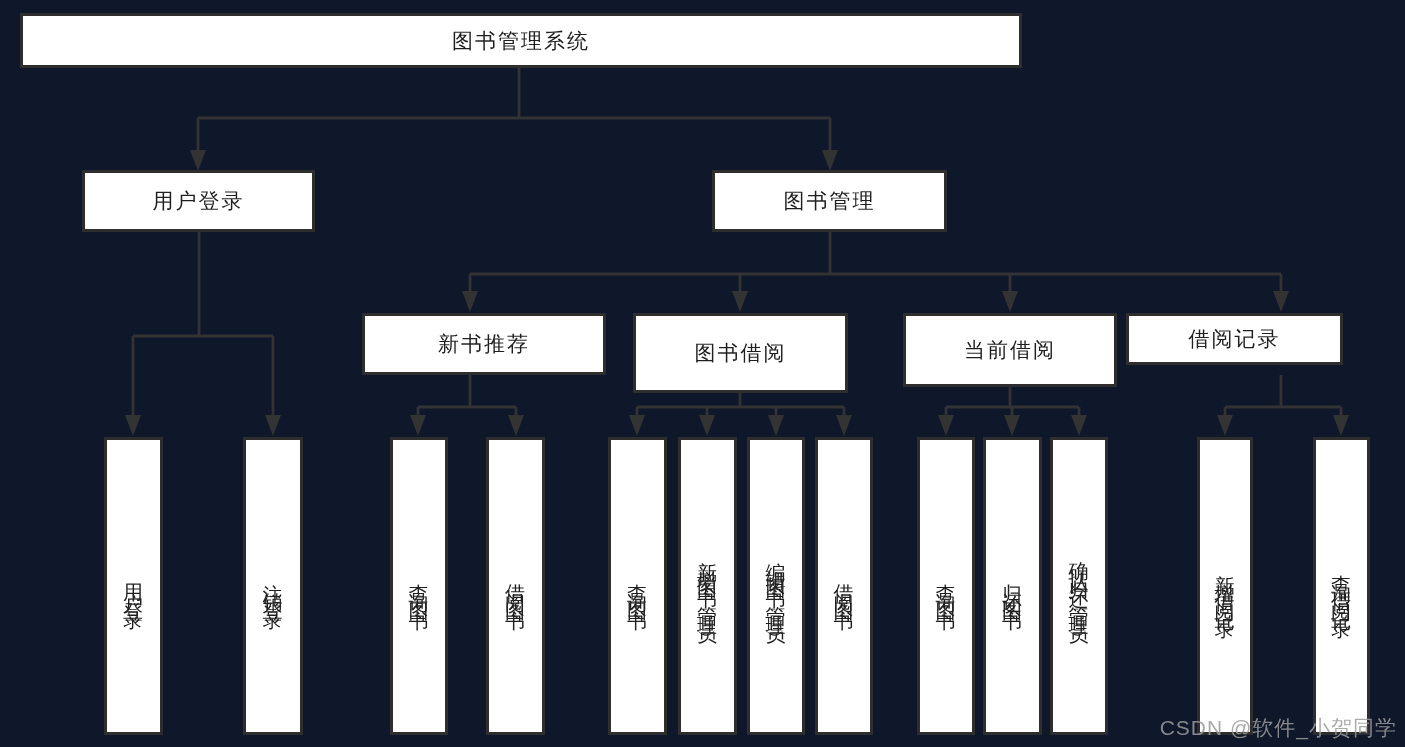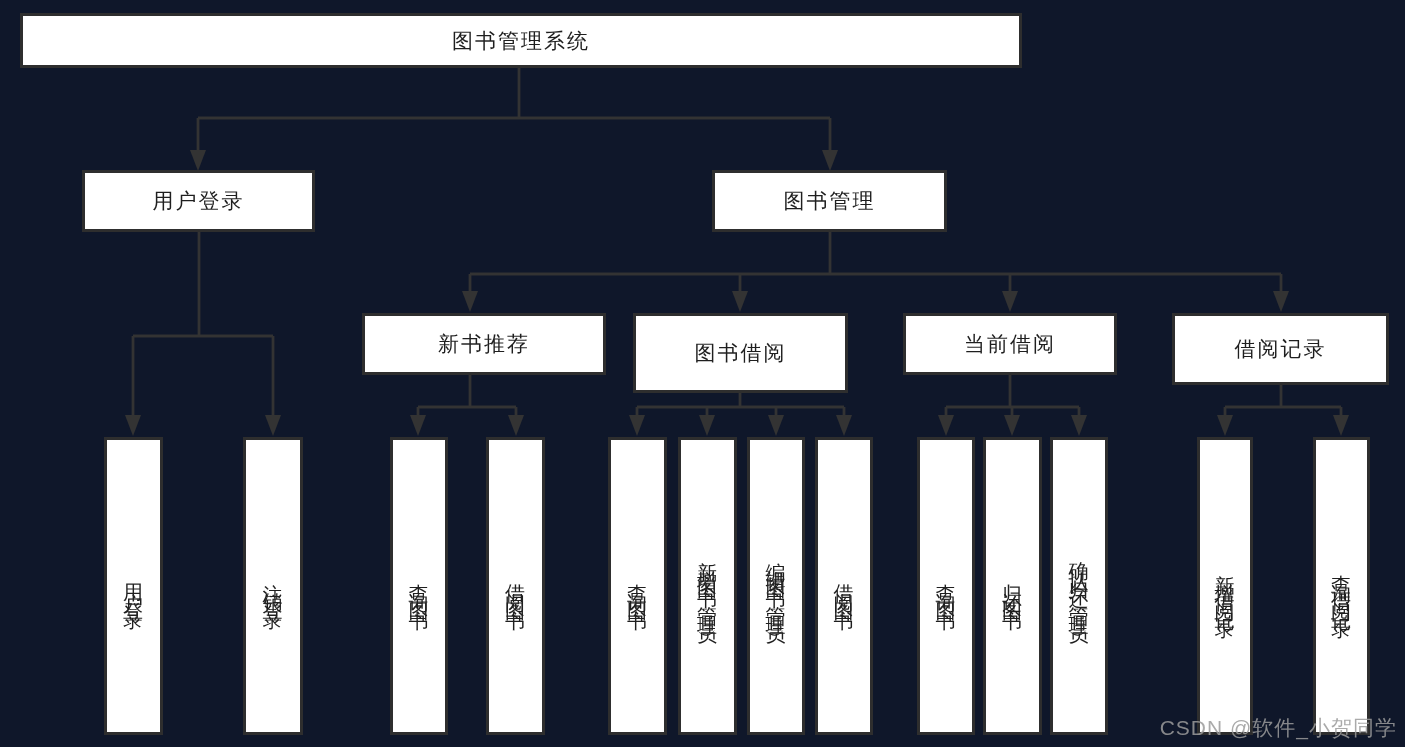--- a/index.html
+++ b/index.html
@@ -116,22 +116,22 @@
     </g>
   </svg>
 
   <div class="node" style="left:20px; top:13px; width:1002px; height:55px;">图书管理系统</div>
 
   <div class="node" style="left:82px; top:170px; width:233px; height:62px;">用户登录</div>
   <div class="node" style="left:712px; top:170px; width:235px; height:62px;text-align:right;">图书管理</div>
 
   <div class="node" style="left:362px; top:313px; width:244px; height:62px;">新书推荐</div>
   <div class="node" style="left:633px; top:313px; width:215px; height:80px;">图书借阅</div>
-  <div class="node" style="left:903px; top:313px; width:214px; height:62px;">当前借阅</div>
-  <div class="node" style="left:1172px; top:313px; width:217px; height:72px;font-family:Liberation Serif, serif;">借阅记录</div>
+  <div class="node" style="left:903px; top:313px; width:214px; height:74px;">当前借阅</div>
+  <div class="node" style="left:1126px; top:313px; width:217px; height:52px;font-family:Liberation Serif, serif;">借阅记录</div>
 
   <div class="vnode" style="left:104px; top:437px; width:59px; height:298px;">用户登录</div>
   <div class="vnode" style="left:243px; top:437px; width:60px; height:298px;">注销登录</div>
 
   <div class="vnode" style="left:390px; top:437px; width:58px; height:298px;">查询图书</div>
   <div class="vnode" style="left:486px; top:437px; width:59px; height:298px;">借阅图书</div>
 
   <div class="vnode" style="left:608px; top:437px; width:59px; height:298px;">查询图书</div>
   <div class="vnode" style="left:678px; top:437px; width:59px; height:298px;">新增图书（管理员）</div>
   <div class="vnode" style="left:747px; top:437px; width:58px; height:298px;">编辑图书（管理员）</div>

